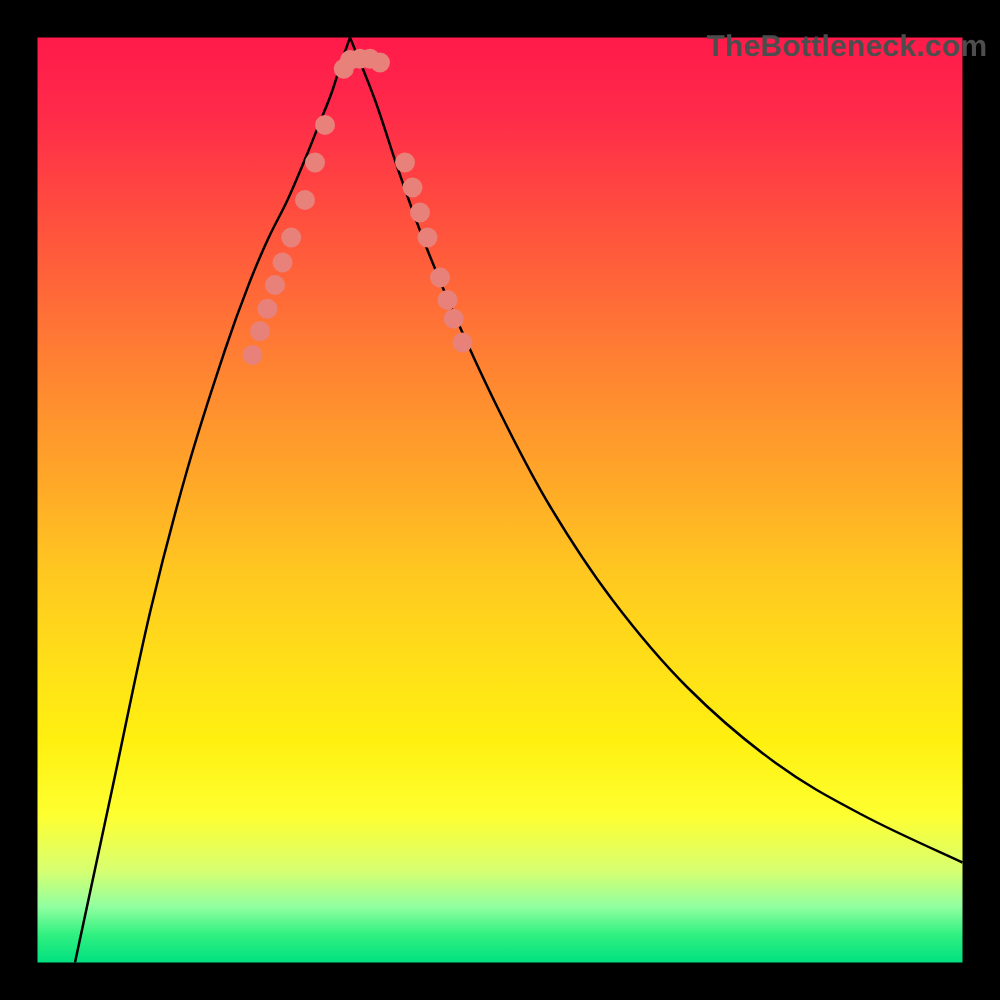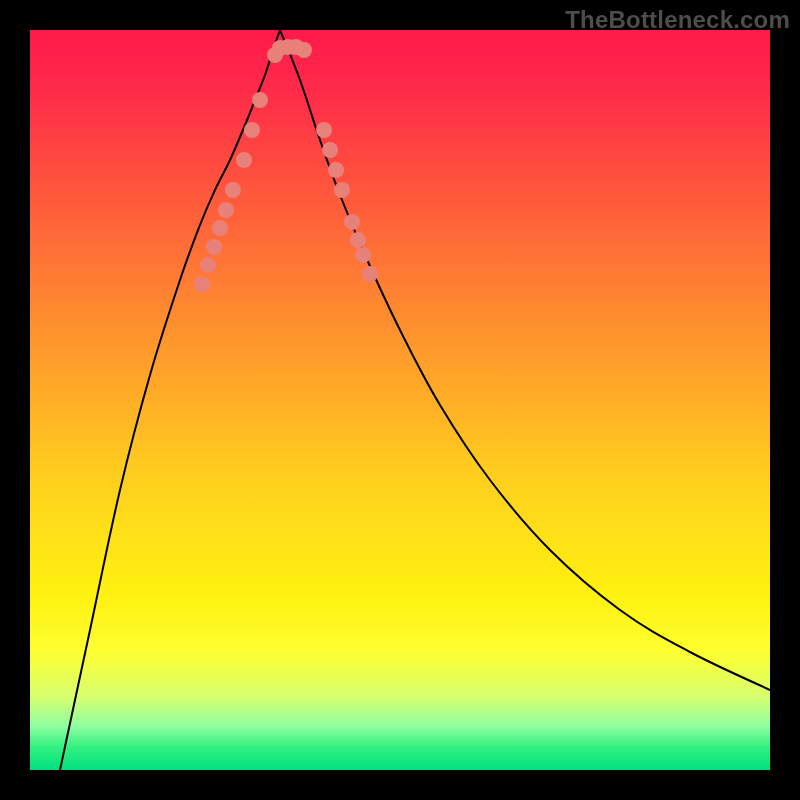--- a/index.html
+++ b/index.html
@@ -21,21 +21,21 @@
       #ffe018 68%,
       #fff010 76%,
       #feff30 84%,
       #d8ff70 90%,
       #90ffa0 94%,
       #30f080 97%,
       #00e080 100%);
   }
   .watermark {
     position: absolute;
-    top: 6px;
+    top: 24px;
     right: 10px;
     font-family: Arial, Helvetica, sans-serif;
     font-size: 24px;
     font-weight: 600;
     color: #4d4d4d;
     letter-spacing: 0.2px;
   }
   svg.plot {
     position: absolute;
     left: 30px;

